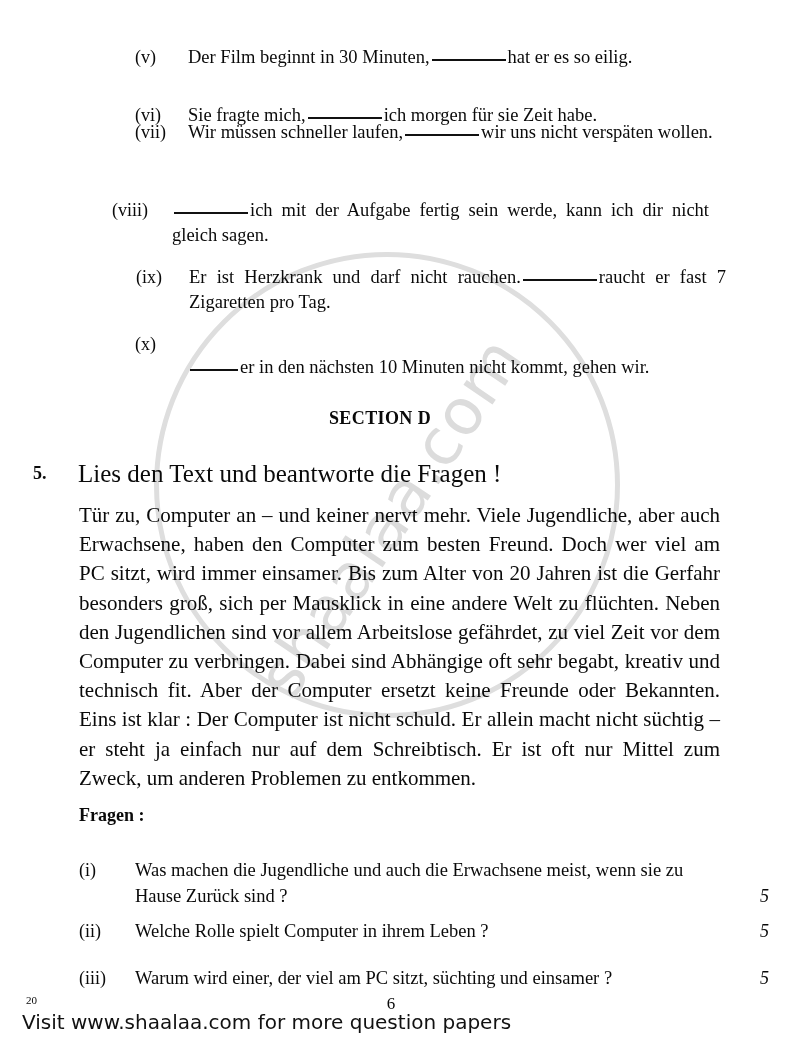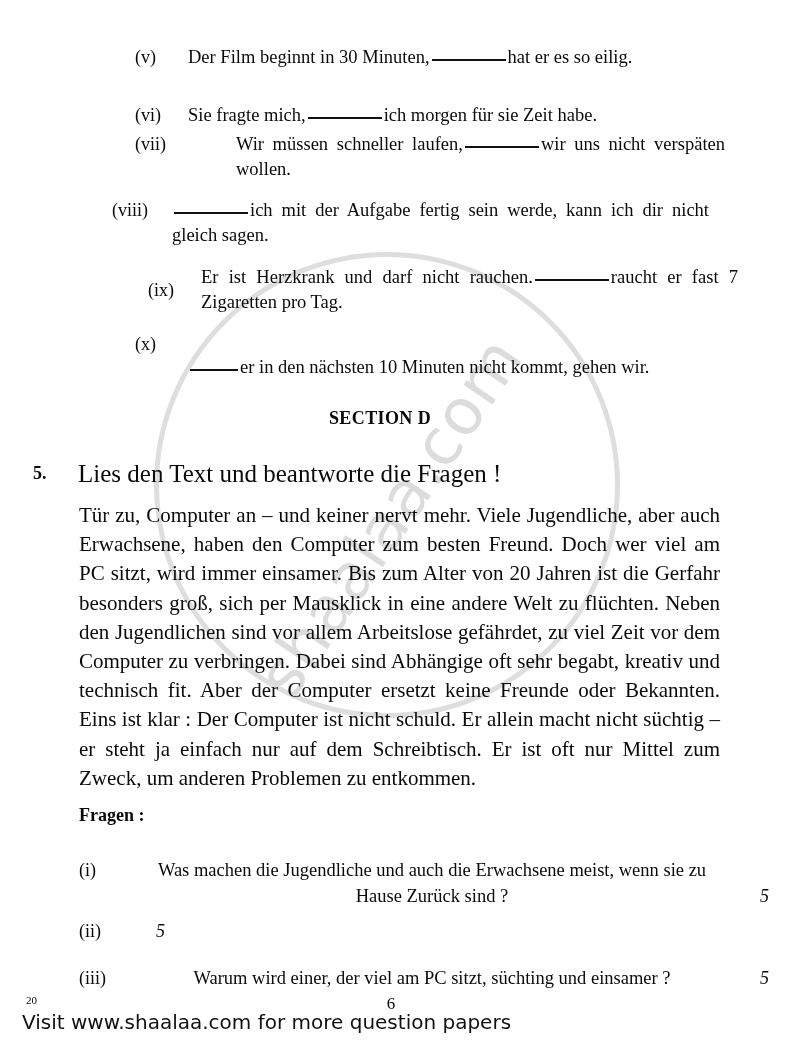--- a/index.html
+++ b/index.html
@@ -153,21 +153,20 @@
     width: 56px;
     flex: 0 0 56px;
     font-size: 18px;
     line-height: 26px;
   }
   .bq-text {
     flex: 1 1 auto;
     font-size: 18.5px;
     line-height: 26px;
     padding-right: 10px;
-    text-align: center;
   }
   .bq-marks {
     flex: 0 0 30px;
     text-align: right;
     font-size: 18px;
     font-style: italic;
     line-height: 26px;
     align-self: flex-end;
   }
 
@@ -215,35 +214,35 @@
     </div>
   </div>
 
   <div class="row" id="fib-vi" style="left:135px; top:103px; width:590px;">
     <div class="num" style="width:53px;flex:0 0 53px;">(vi)</div>
     <div class="body-text" style="flex:1 1 auto;">
       <span>Sie fragte mich,</span><span class="blank-long"></span><span>ich morgen für sie Zeit habe.</span>
     </div>
   </div>
 
-  <div class="row" id="fib-vii" style="left:135px; top:132px; width:590px;gap:48px;">
+  <div class="row" id="fib-vii" style="left:135px; top:120px; width:590px;">
     <div class="num" style="width:53px;flex:0 0 53px;">(vii)</div>
     <div class="body-text" style="flex:1 1 auto;">
       <span>Wir müssen schneller laufen,</span><span class="blank-long"></span><span>wir uns nicht verspäten wollen.</span>
     </div>
   </div>
 
   <div class="row" id="fib-viii" style="left:112px; top:198px; width:597px;">
     <div class="num" style="width:60px;flex:0 0 60px;">(viii)</div>
     <div class="body-text" style="flex:1 1 auto;">
       <span class="blank-long"></span><span>ich mit der Aufgabe fertig sein werde, kann ich dir nicht gleich sagen.</span>
     </div>
   </div>
 
-  <div class="row" id="fib-ix" style="left:148px; top:265px; width:590px;align-items:center;">
+  <div class="row" id="fib-ix" style="left:136px; top:265px; width:590px;">
     <div class="num" style="width:53px;flex:0 0 53px;">(ix)</div>
     <div class="body-text" style="flex:1 1 auto;">
       <span>Er ist Herzkrank und darf nicht rauchen.</span><span class="blank-long"></span><span>raucht er fast 7 Zigaretten pro Tag.</span>
     </div>
   </div>
 
   <div class="row" id="fib-x" style="left:135px; top:332px; width:590px;">
     <div class="num" style="width:53px;flex:0 0 53px;">(x)</div>
     <div class="body-text" style="flex:1 1 auto;margin-top:23px;">
       <span class="blank-short"></span><span>er in den nächsten 10 Minuten nicht kommt, gehen wir.</span>
@@ -262,20 +261,21 @@
   <div id="fragen-label">Fragen :</div>
 
   <div class="bq" style="top:857px;">
     <div class="bq-num">(i)</div>
     <div class="bq-text">Was machen die Jugendliche und auch die Erwachsene meist, wenn sie zu Hause Zurück sind ?</div>
     <div class="bq-marks">5</div>
   </div>
 
   <div class="bq" style="top:918px;">
     <div class="bq-num">(ii)</div>
+    <div class="bq-text">Welche Rolle spielt Computer in ihrem Leben ?</div>
     <div class="bq-marks">5</div>
   </div>
 
   <div class="bq" style="top:965px;">
     <div class="bq-num">(iii)</div>
     <div class="bq-text">Warum wird einer, der viel am PC sitzt, süchting und einsamer ?</div>
     <div class="bq-marks">5</div>
   </div>
 
   <div id="footer-page-left">20</div>

